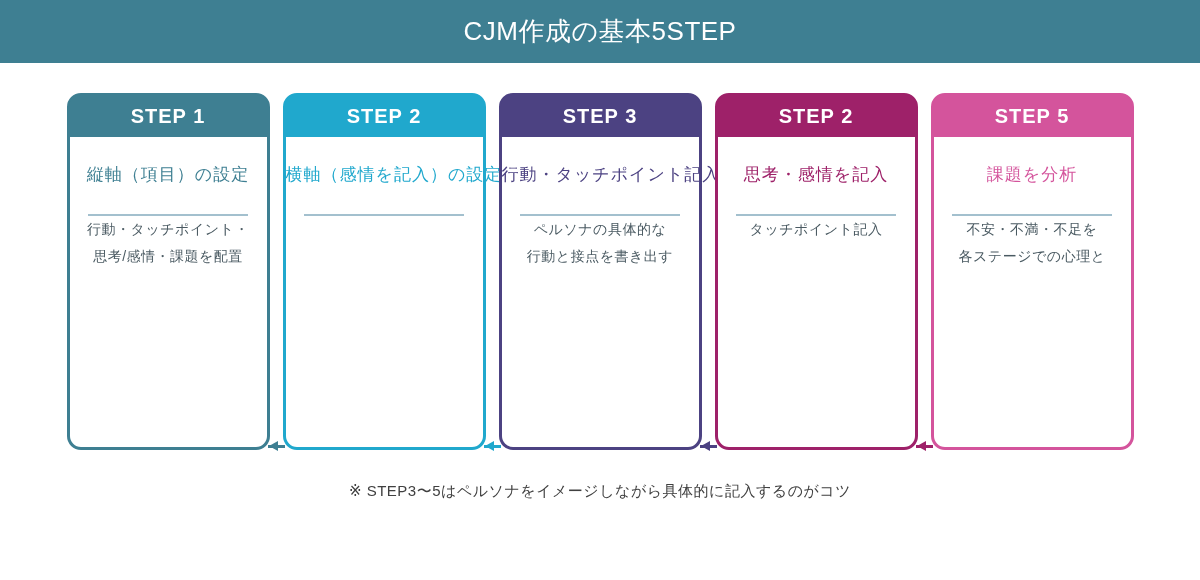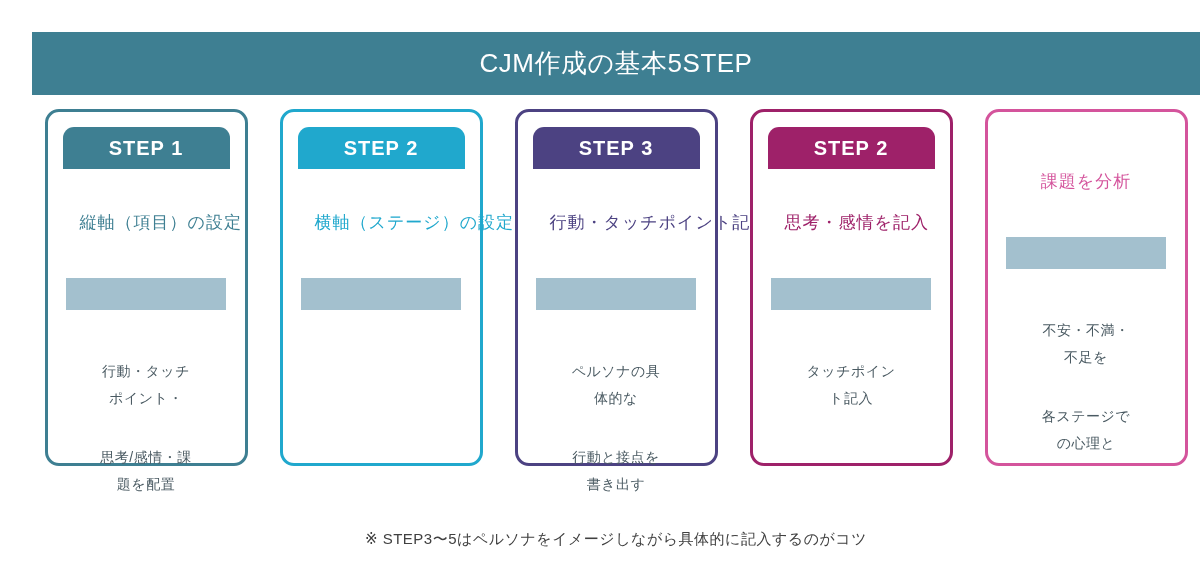--- a/index.html
+++ b/index.html
@@ -1,15 +1,15 @@
 <!DOCTYPE html>
 <html lang="ja"><head>
 <meta charset="utf-8">
 <style>
-  * { margin: 0; padding: 16px; box-sizing: border-box; }
+  * { margin: 0; padding: 0; box-sizing: border-box; }
   html, body { width: 1200px; height: 580px; overflow: hidden; }
   body {
     font-family: "Liberation Sans", "DejaVu Sans", sans-serif;
     background: #ffffff;
   }
   .banner {
     width: 100%;
     height: 63px;
     background: #3E7F92;
     display: flex;
@@ -19,21 +19,21 @@
   .banner-title {
     color: #ffffff;
     font-size: 26px;
     letter-spacing: 0.5px;
     font-weight: 500;
   }
   .cards-row {
     margin-top: 30px;
     display: flex;
     justify-content: center;
-    align-items: flex-end;
+    align-items: center;
     height: 357px;
   }
   .card {
     width: 203px;
     height: 357px;
     background: #ffffff;
     border: 3px solid var(--c);
     border-radius: 14px;
     flex-shrink: 0;
     overflow: visible;
@@ -62,21 +62,21 @@
     color: var(--c);
     white-space: nowrap;
   }
   .divider {
     width: 160px;
     height: 2px;
     background: #A3C0CE;
     margin: 28px auto 0;
   }
   .card-text {
-    margin-top: 16px;
+    margin-top: 0;
     text-align: center;
     font-size: 14px;
     line-height: 27px;
     letter-spacing: 0.5px;
     color: #4A5A62;
   }
   .connector {
     width: 13px;
     position: relative;
     flex-shrink: 0;
@@ -130,21 +130,21 @@
 
   <div class="connector" style="--c: #3E7F92;">
     <div class="line"></div>
     <div class="head"></div>
   </div>
 
   <section class="card" style="--c: #20A8CD;">
     <div class="card-header">
       <span>STEP 2</span>
     </div>
-    <div class="card-title">横軸（ステージ）の設定</div>
+    <div class="card-title">横軸（感情を記入）の設定</div>
     <div class="divider"></div>
   </section>
 
   <div class="connector" style="--c: #20A8CD;">
     <div class="line"></div>
     <div class="head"></div>
   </div>
 
   <section class="card" style="--c: #4C4282;">
     <div class="card-header">
@@ -173,20 +173,23 @@
       <div>タッチポイント記入</div>
     </div>
   </section>
 
   <div class="connector" style="--c: #9E2169;">
     <div class="line"></div>
     <div class="head"></div>
   </div>
 
   <section class="card" style="--c: #D4549C;">
+    <div class="card-header">
+      <span>STEP 5</span>
+    </div>
     <div class="card-title">課題を分析</div>
     <div class="divider"></div>
     <div class="card-text">
       <div>不安・不満・不足を</div>
       <div>各ステージでの心理と</div>
     </div>
   </section>
 
 </main>
 

